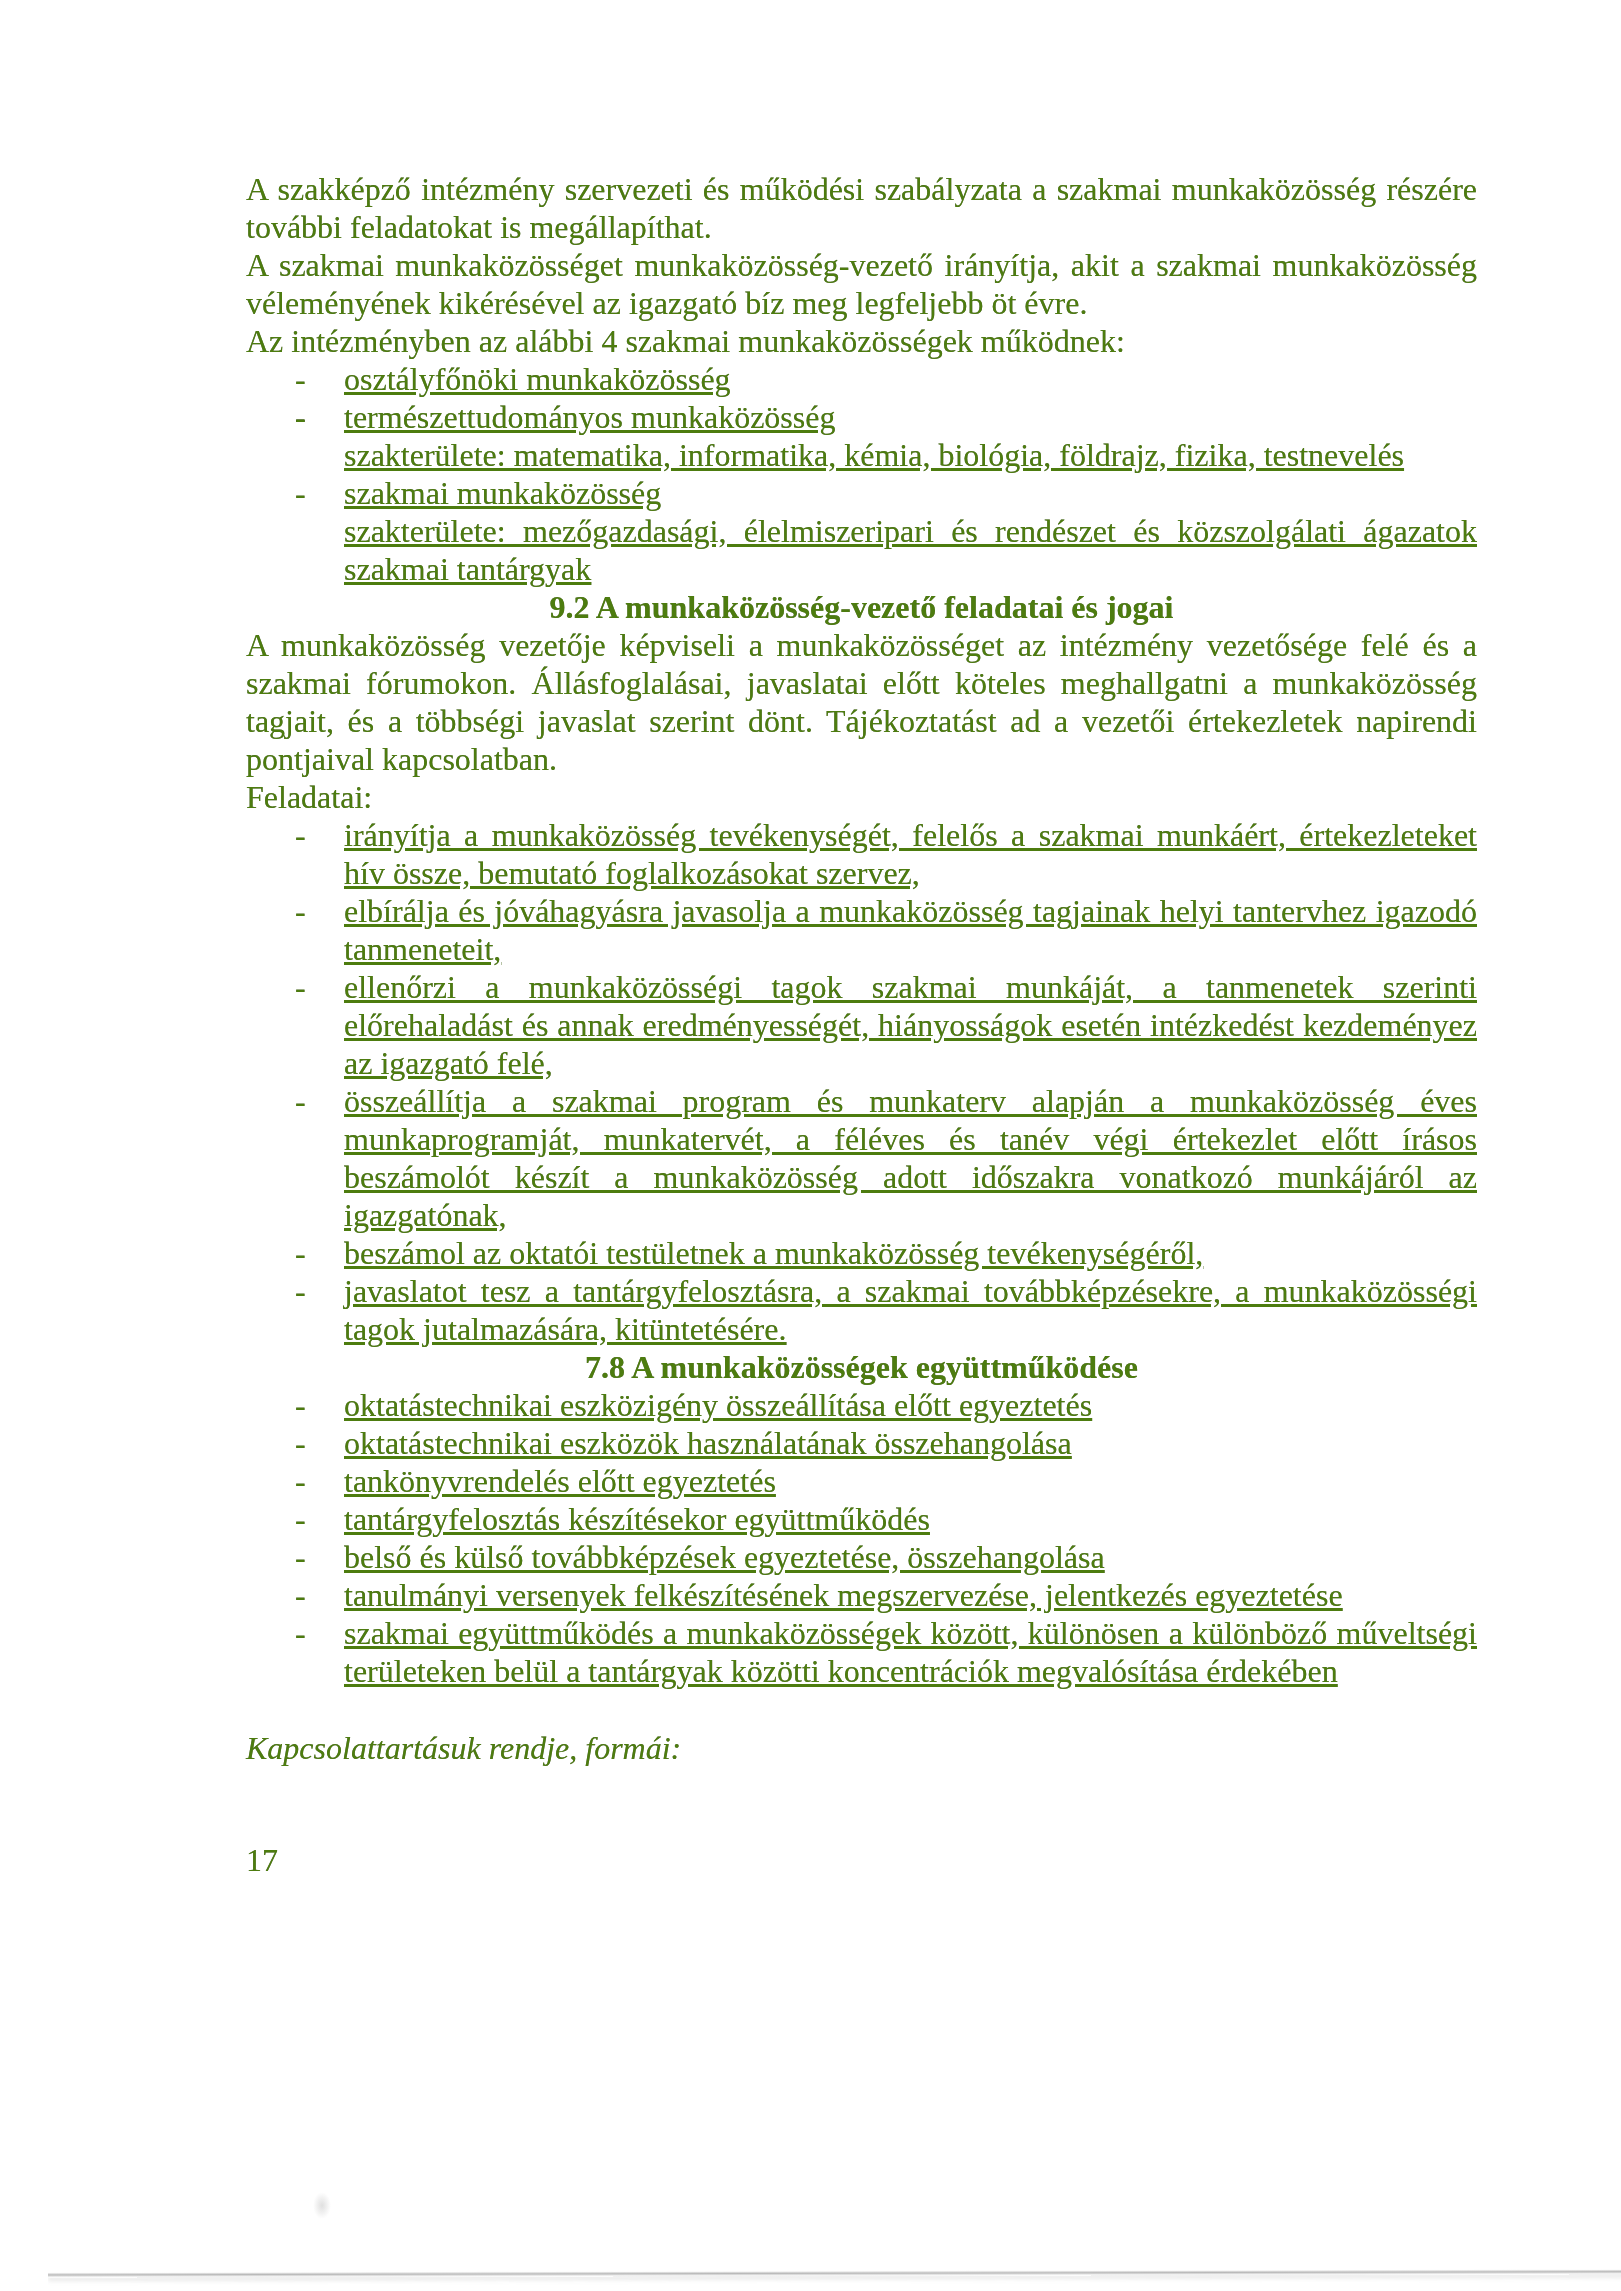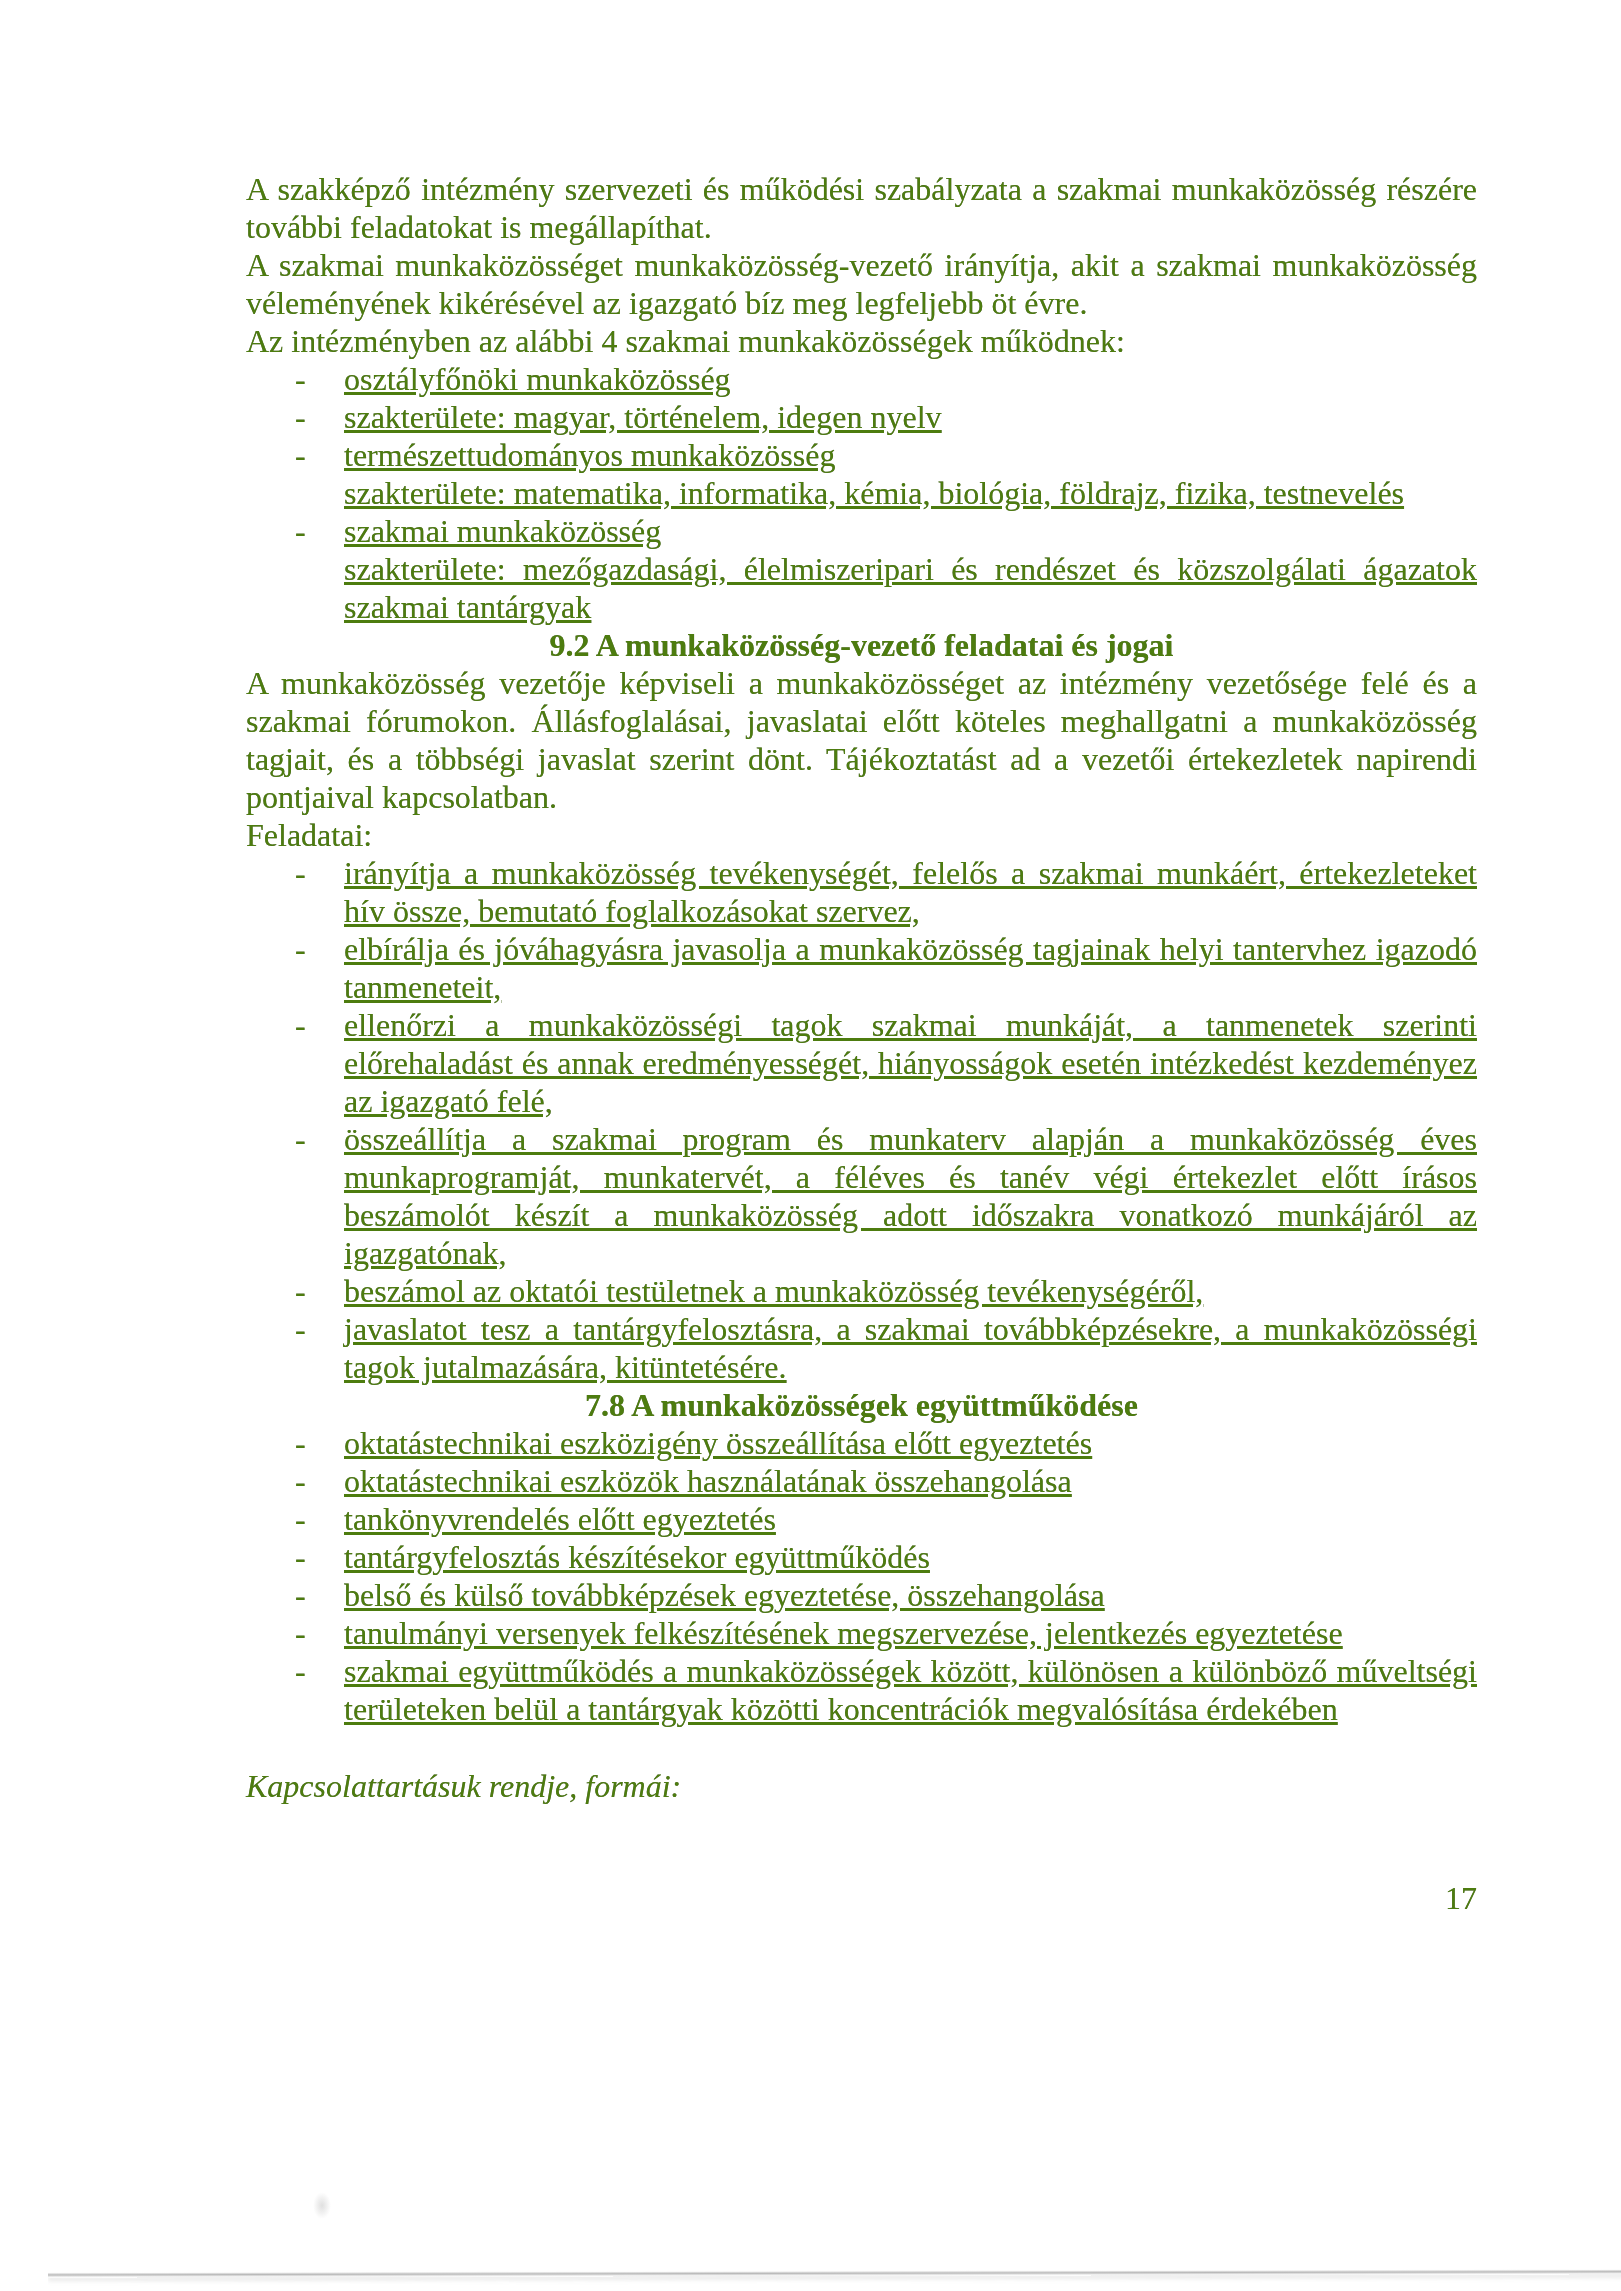--- a/index.html
+++ b/index.html
@@ -39,21 +39,21 @@
     line-height: 38px;
     font-weight: bold;
     margin: 0;
     text-align: center;
   }
   .h-92 { margin-top: 34px; margin-bottom: 37px; }
   .h-93 { margin-top: 28px; margin-bottom: 33px; }
   .closing { margin-top: 39px; font-style: italic; }
   .page-number {
     margin-top: 74px;
-    text-align: right;
+    text-align: left;
   }
   .scan-line {
     position: absolute;
     left: 0;
     top: 2271px;
     width: 1621px;
     height: 4.9px;
     background: linear-gradient(to bottom,
       rgba(190,190,190,0.05),
       rgba(168,168,168,0.8) 45%,
@@ -80,21 +80,20 @@
     <p>A szakképző intézmény szervezeti és működési szabályzata a szakmai munkaközösség részére további feladatokat is megállapíthat.</p>
     <p>A szakmai munkaközösséget munkaközösség-vezető irányítja, akit a szakmai munkaközösség véleményének kikérésével az igazgató bíz meg legfeljebb öt évre.</p>
     <p>Az intézményben az alábbi 4 szakmai munkaközösségek működnek:</p>
 
     <div class="bullet">
       <span class="marker">-</span>
       <span class="b-line">osztályfőnöki munkaközösség</span>
     </div>
     <div class="bullet">
       <span class="marker">-</span>
-      <span class="b-line">szakterülete: magyar, történelem, idegen nyelv</span>
     </div>
     <div class="bullet">
       <span class="marker">-</span>
       <span class="b-line">természettudományos munkaközösség</span>
       <span class="b-line">szakterülete: matematika, informatika, kémia, biológia, földrajz, fizika, testnevelés</span>
     </div>
     <div class="bullet">
       <span class="marker">-</span>
       <span class="b-line">szakmai munkaközösség</span>
       <span class="b-line">szakterülete: mezőgazdasági, élelmiszeripari és rendészet és közszolgálati ágazatok szakmai tantárgyak</span>

